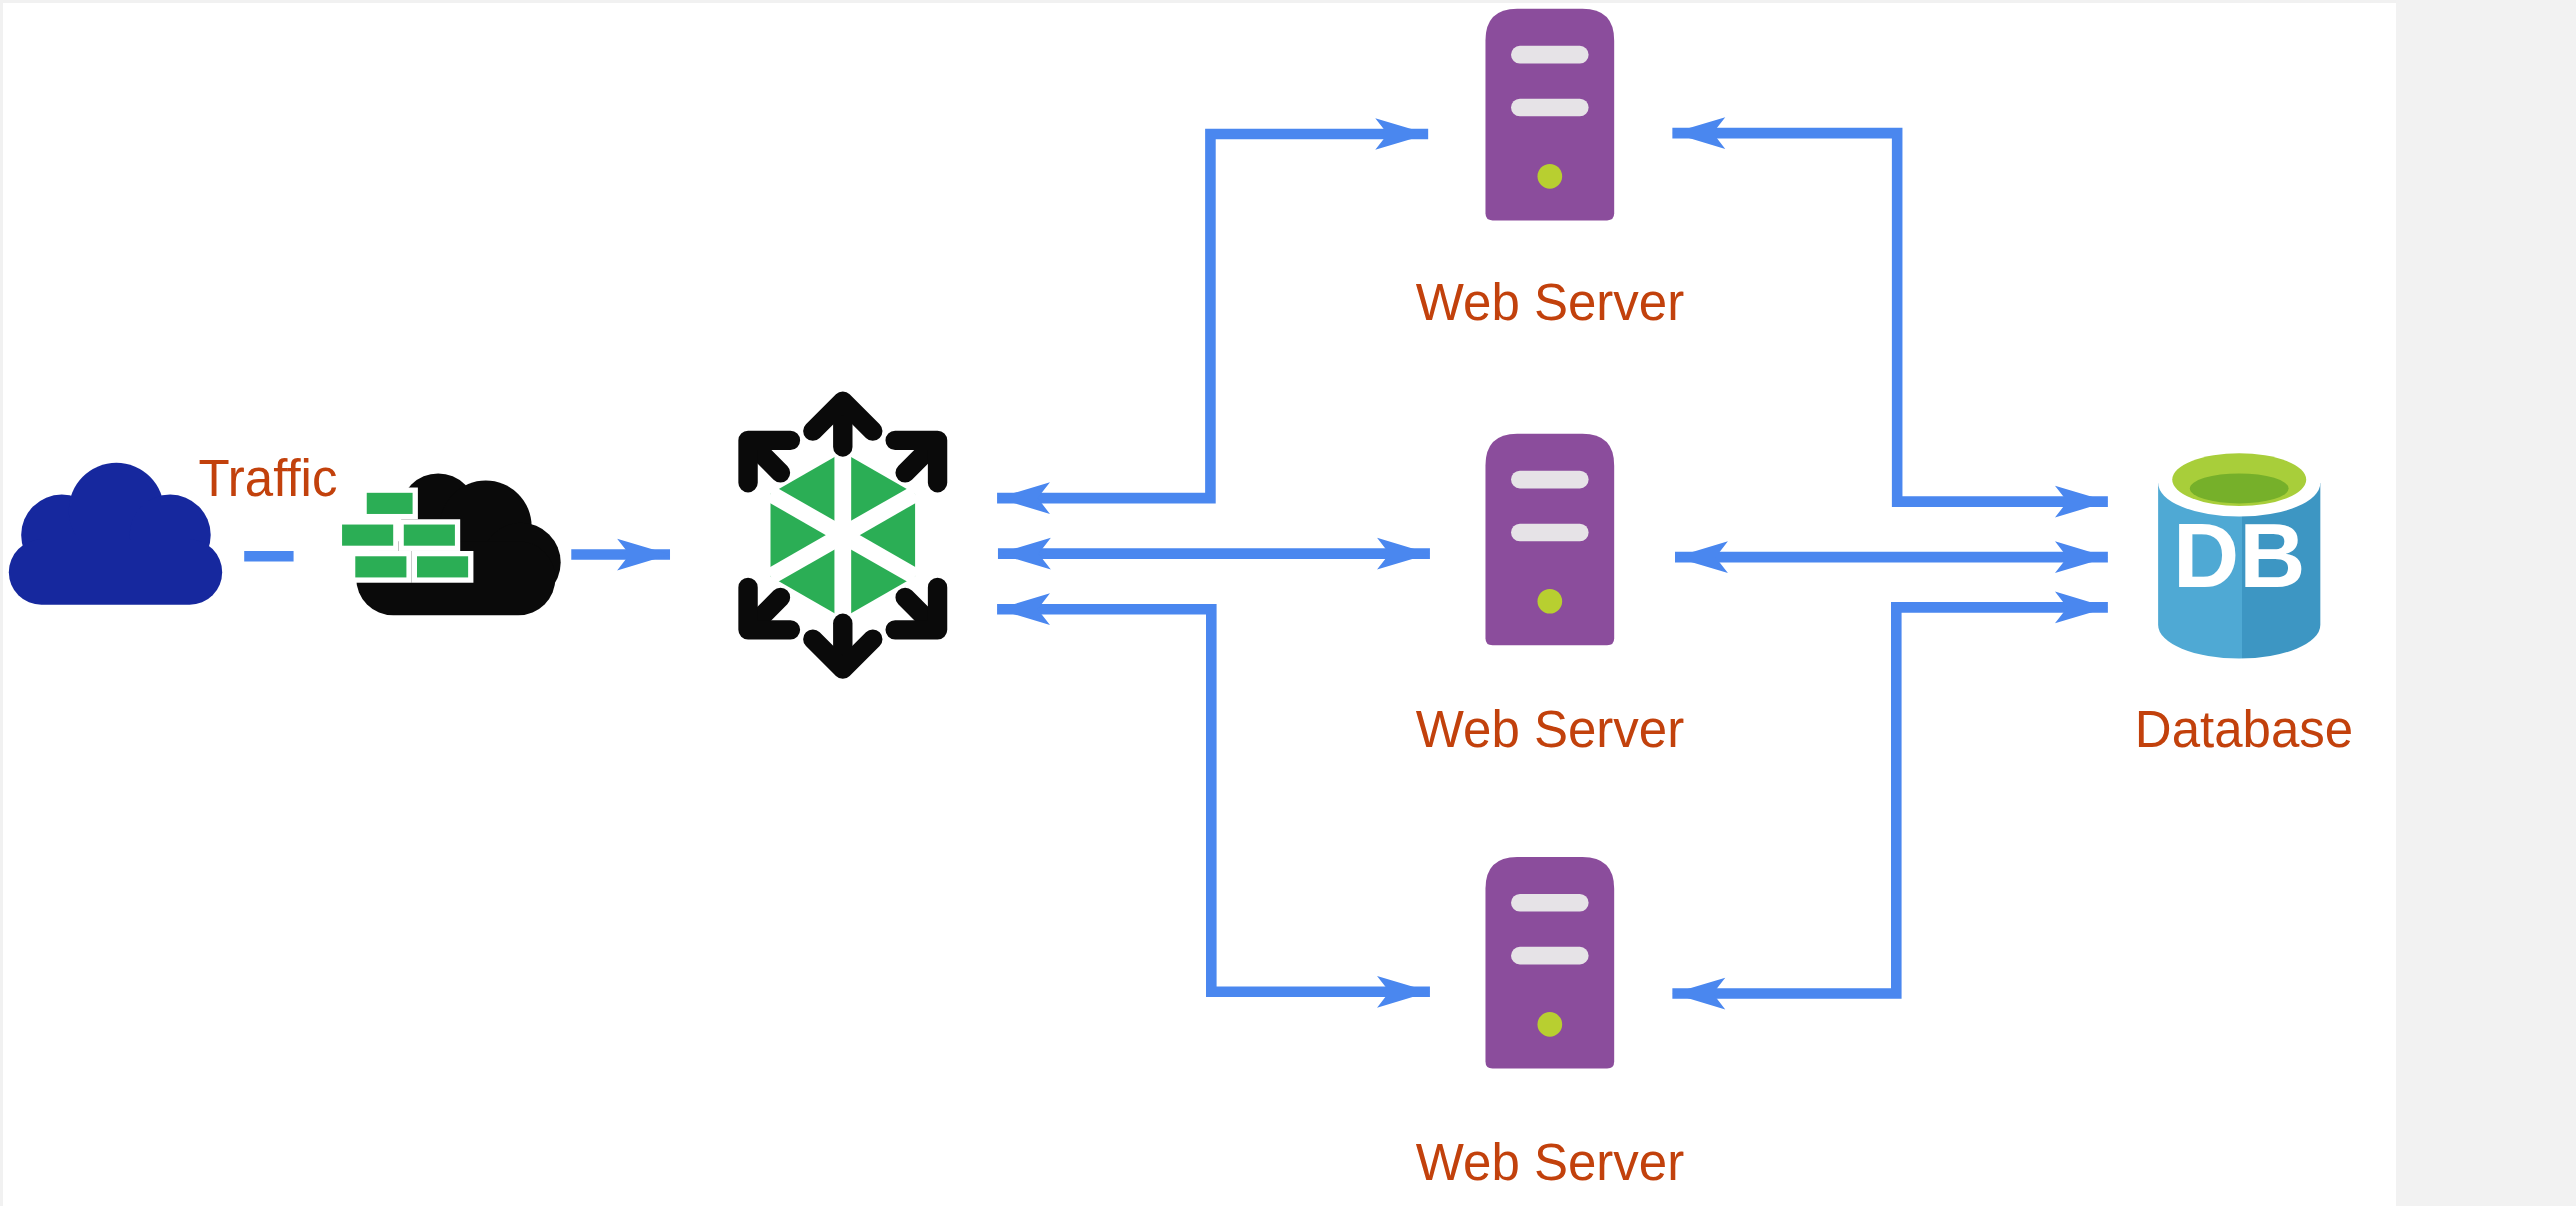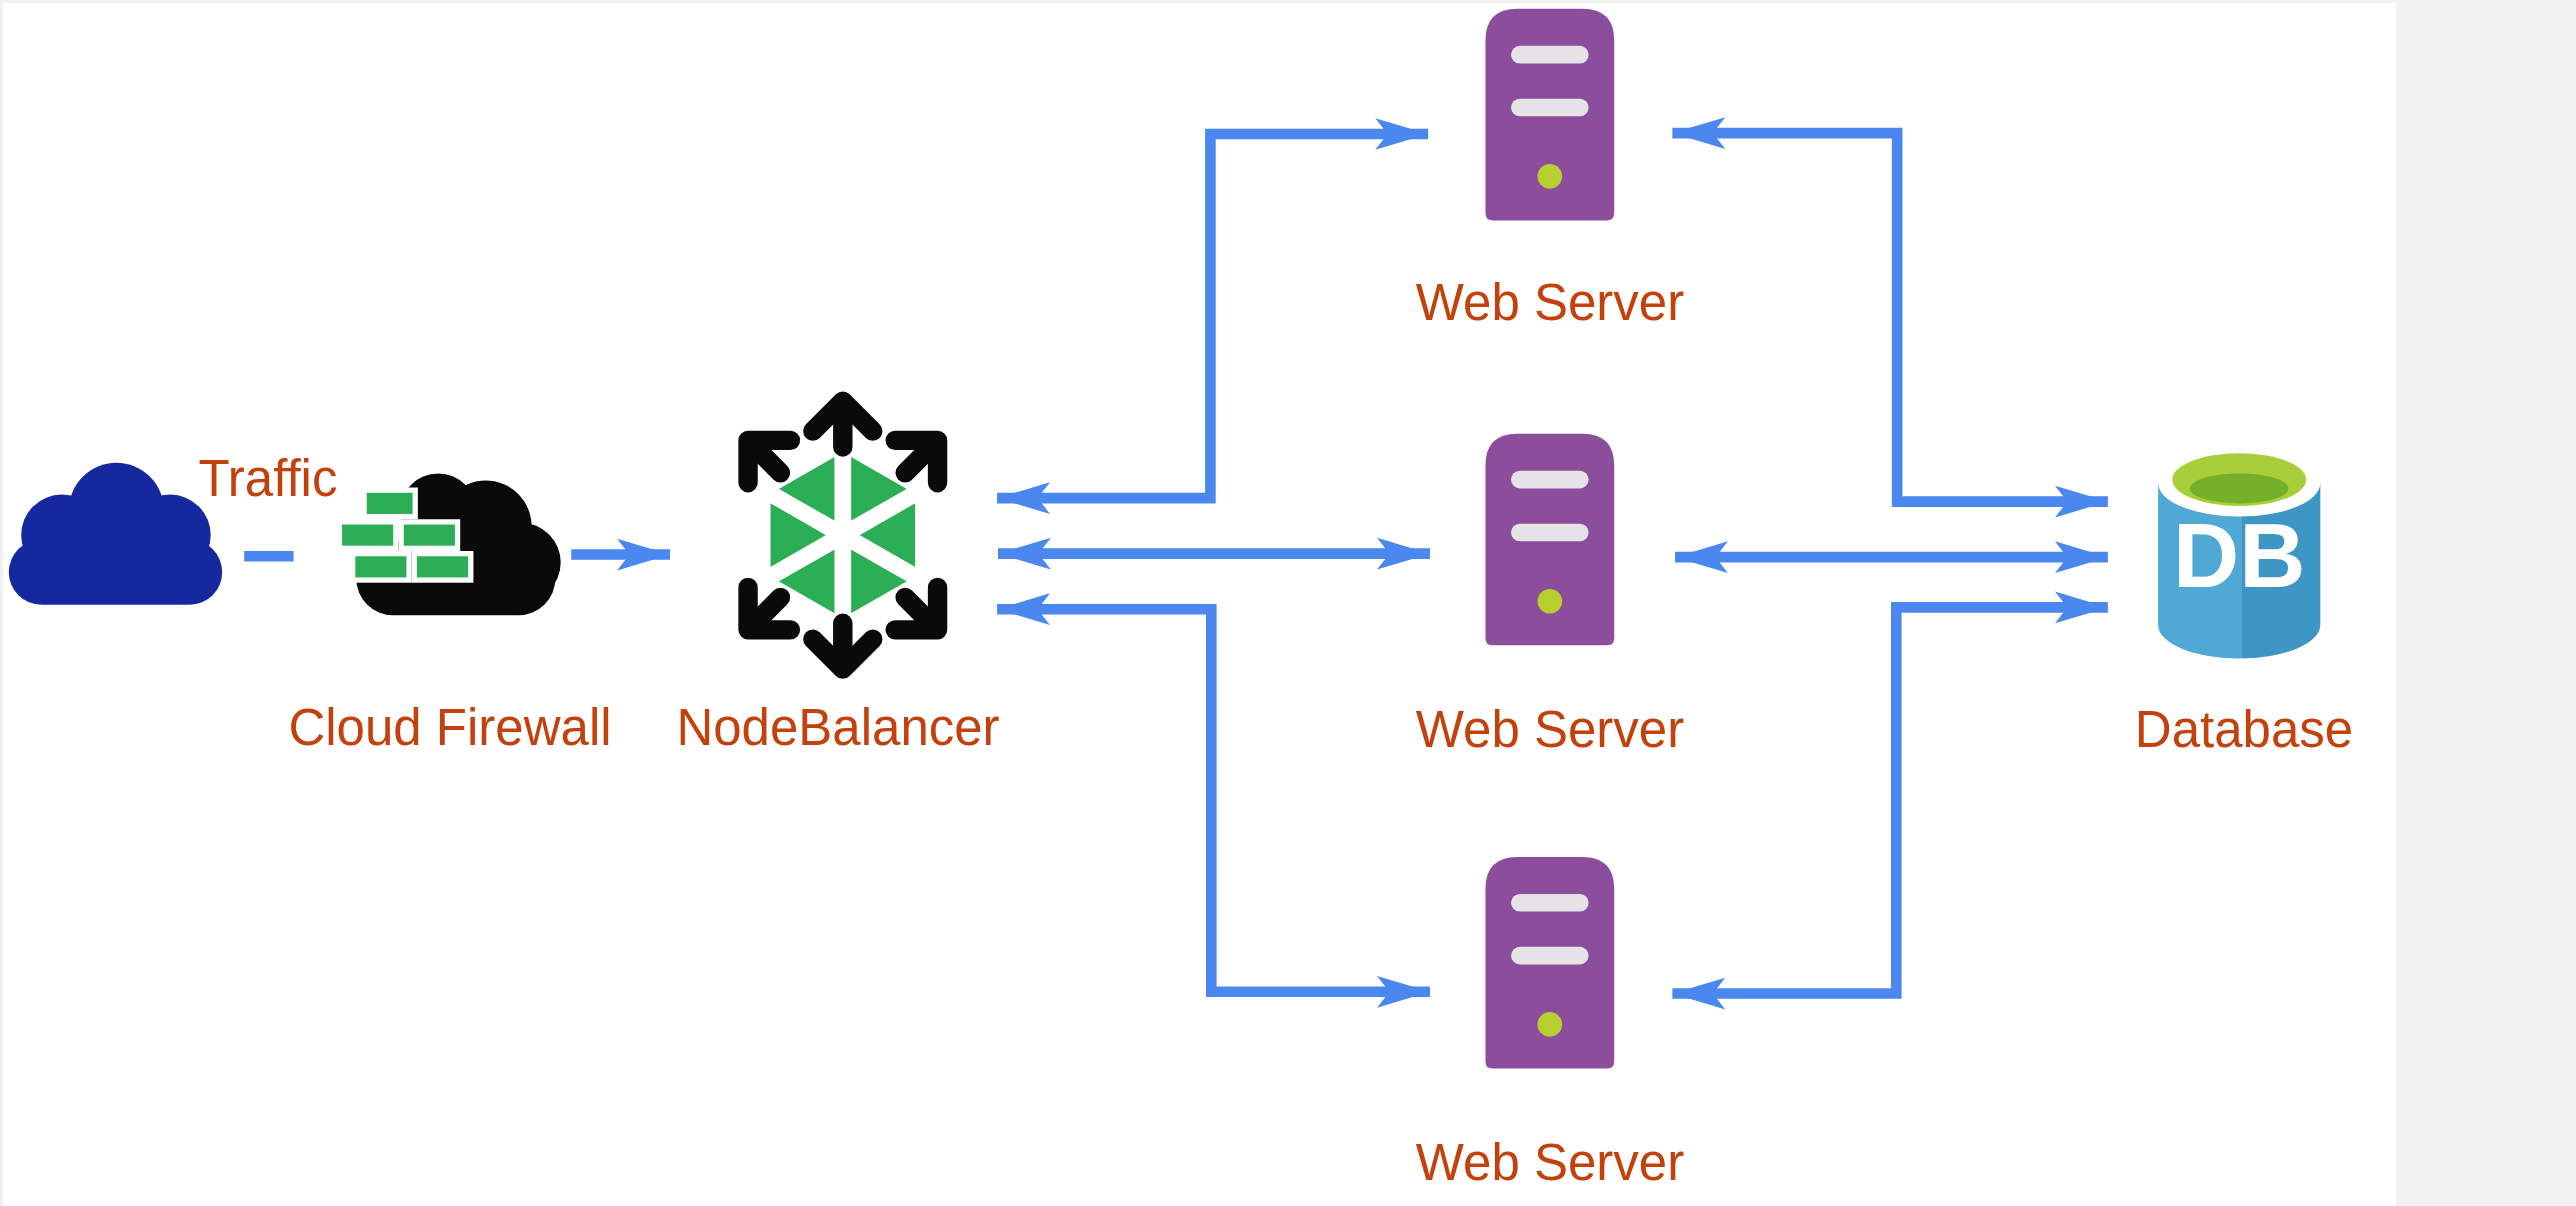--- a/index.html
+++ b/index.html
@@ -158,23 +158,21 @@
       <path d="M0,40 V201 A92,38 0 0 0 184,201 V40 Z" fill="url(#dbgrad)"></path>
       <ellipse cx="92" cy="40" rx="92" ry="38" fill="#ffffff"></ellipse>
       <ellipse cx="92" cy="36" rx="76" ry="30" fill="#a8ce3a"></ellipse>
       <ellipse cx="92" cy="46" rx="56" ry="17" fill="#76b02a"></ellipse>
       <text x="92" y="158" text-anchor="middle" font-family="Liberation Sans, sans-serif" font-size="104" font-weight="bold" fill="#ffffff">DB</text>
     </g>
   </svg>
 
   <div class="node-label" style="left:268px;  top:451px;">Traffic</div>
 
-  <div class="node-label" style="left:450px;  top:700px;">Cloud Firewall</div>
 
-  <div class="node-label" style="left:838px;  top:700px;">NodeBalancer</div>
 
   <div class="node-label" style="left:1550px; top:275px;">Web Server</div>
 
   <div class="node-label" style="left:1550px; top:702px;">Web Server</div>
 
   <div class="node-label" style="left:1550px; top:1135px;">Web Server</div>
 
   <div class="node-label" style="left:2244px; top:702px;text-align:center;">Database</div>
 </div>
 

